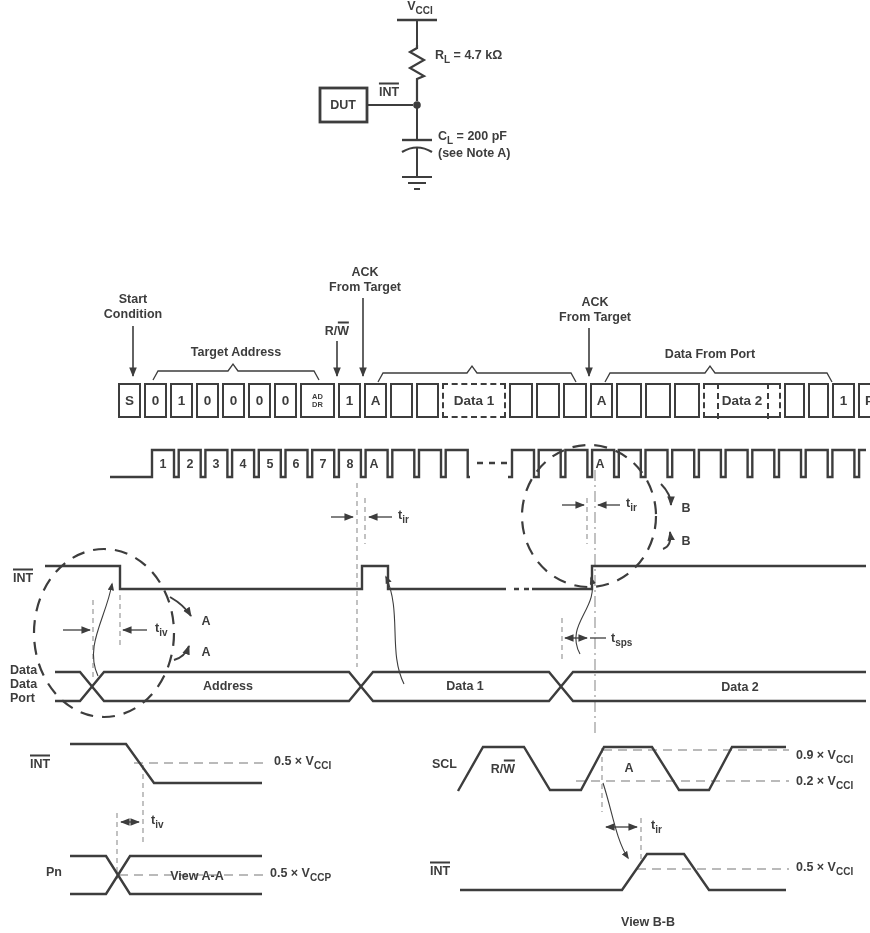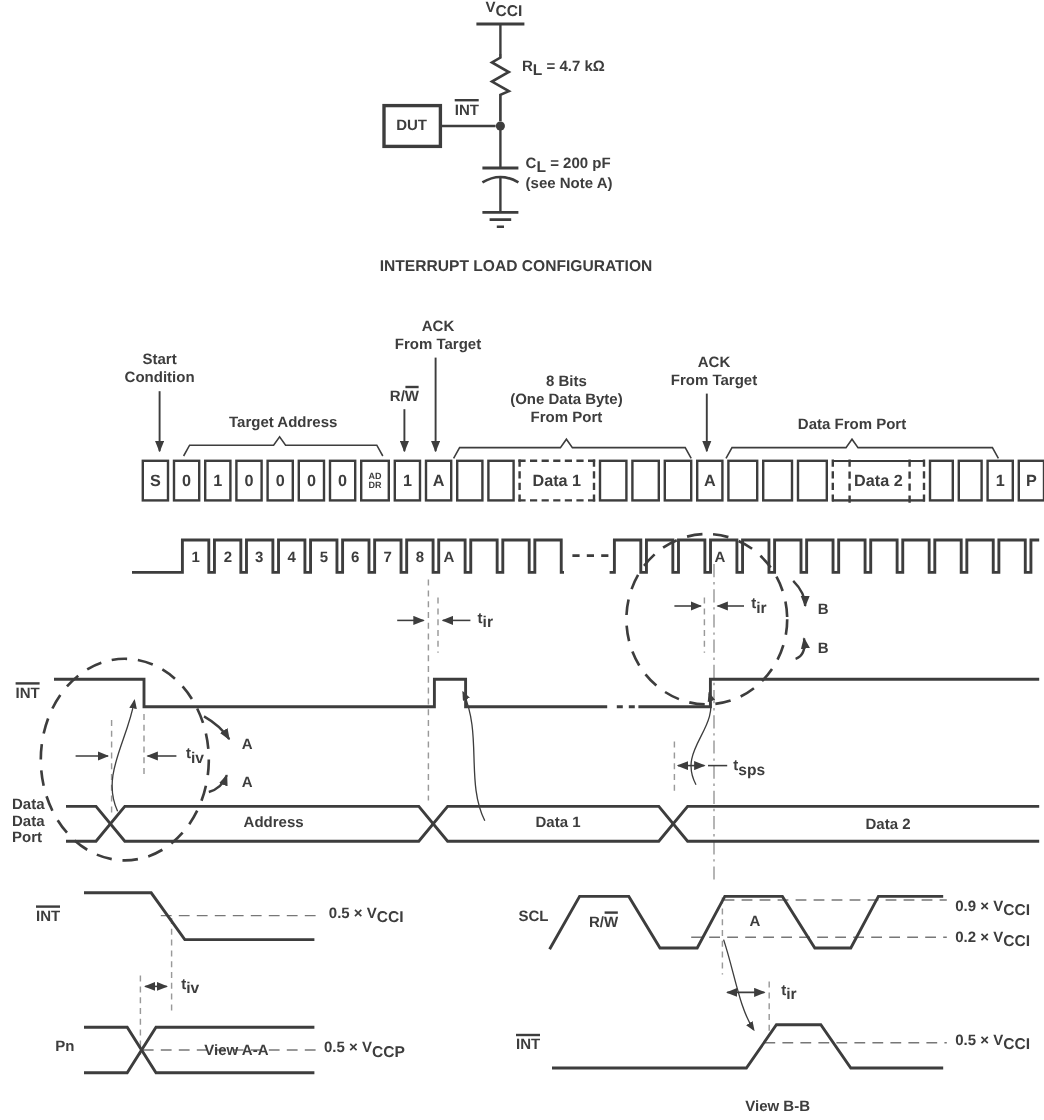--- a/index.html
+++ b/index.html
@@ -4,21 +4,21 @@
 <style>
   html,body{margin:0;padding:0;background:#fff}
   .stage{position:relative;width:870px;height:933px;background:#fff;overflow:hidden;
          font-family:"Liberation Sans",sans-serif;color:#3d3d3d}
   svg{position:absolute;left:0;top:0}
   .lb{position:absolute;font-weight:bold;font-size:12.5px;color:#3d3d3d;
       white-space:nowrap;line-height:1.2}
   .ctr{transform:translate(-50%,-50%);text-align:center}
   .lft{transform:translate(0,-50%)}
   .lb .ln{display:block}
-  sub{font-size:13px;font-weight:bold;vertical-align:-3.5px;letter-spacing:0}
+  sub{font-size:10px;font-weight:bold;vertical-align:-3.5px;letter-spacing:0}
   .ov{display:inline-block;border-top:2px solid #3d3d3d;padding-top:1px;line-height:1.05}
   .title{font-size:13px}
   .ck{position:absolute;transform:translate(-50%,-50%);font-weight:bold;font-size:12.5px;color:#3d3d3d}
   .bitrow{position:absolute;left:118px;top:383px;height:35px;display:flex;gap:3px}
   .bc{box-sizing:border-box;border:2.5px solid #3d3d3d;background:#fff;flex:0 0 auto;
       display:flex;align-items:center;justify-content:center;
       font-weight:bold;font-size:13.5px;color:#3d3d3d}
   .bc.d1{border-style:dashed}
   .bc.d2{border-left-style:dashed;border-right-style:dashed;position:relative}
   .bc.d2 i{position:absolute;top:-2.5px;bottom:-2.5px;width:0;border-left:2.5px dashed #3d3d3d}
@@ -147,37 +147,31 @@
       <path d="M460 890 H622 L647 854 H684 L709 890 H786"></path>
     </g>
   </svg>
 
   <div class="lb ctr" style="left:420px;top:8px"><span>V</span><sub>CCI</sub></div>
   <div class="lb lft" style="left:435px;top:57px"><span>R</span><sub>L</sub><span> = 4.7 kΩ</span></div>
   <div class="lb ctr" style="left:343px;top:105px"><span>DUT</span></div>
   <div class="lb ctr" style="left:389px;top:91px"><span class="ov">INT</span></div>
   <div class="lb lft" style="left:438px;top:138px"><span>C</span><sub>L</sub><span> = 200 pF</span></div>
   <div class="lb lft" style="left:438px;top:153px"><span>(see Note A)</span></div>
-  <div class="lb ctr title" style="left:430px;top:222px"><span>INTERRUPT LOAD CONFIGURATION</span></div>
 
   <div class="lb ctr" style="left:133px;top:307px">
     <span class="ln">Start</span>
     <span class="ln">Condition</span>
   </div>
   <div class="lb ctr" style="left:236px;top:352px"><span>Target Address</span></div>
   <div class="lb ctr" style="left:337px;top:330px"><span>R/</span><span class="ov">W</span></div>
   <div class="lb ctr" style="left:365px;top:280px">
     <span class="ln">ACK</span>
     <span class="ln">From Target</span>
   </div>
-  <div class="lb ctr" style="left:472px;top:333px">
-    <span class="ln">8 Bits</span>
-    <span class="ln">(One Data Byte)</span>
-    <span class="ln">From Port</span>
-  </div>
   <div class="lb ctr" style="left:595px;top:310px">
     <span class="ln">ACK</span>
     <span class="ln">From Target</span>
   </div>
   <div class="lb ctr" style="left:710px;top:354px"><span>Data From Port</span></div>
 
   <div class="bitrow">
     <div class="bc" style="width:23px">
         <span>S</span>
       </div>
@@ -192,21 +186,21 @@
       </div>
     <div class="bc" style="width:23px">
         <span>0</span>
       </div>
     <div class="bc" style="width:23px">
         <span>0</span>
       </div>
     <div class="bc" style="width:23px">
         <span>0</span>
       </div>
-    <div class="bc" style="width:25px">
+    <div class="bc" style="width:35px">
       <span class="two"><span>AD</span><br><span>DR</span></span>
     </div>
     <div class="bc" style="width:23px">
         <span>1</span>
       </div>
     <div class="bc" style="width:23px">
         <span>A</span>
       </div>
     <div class="bc" style="width:23px">
         <span></span>

